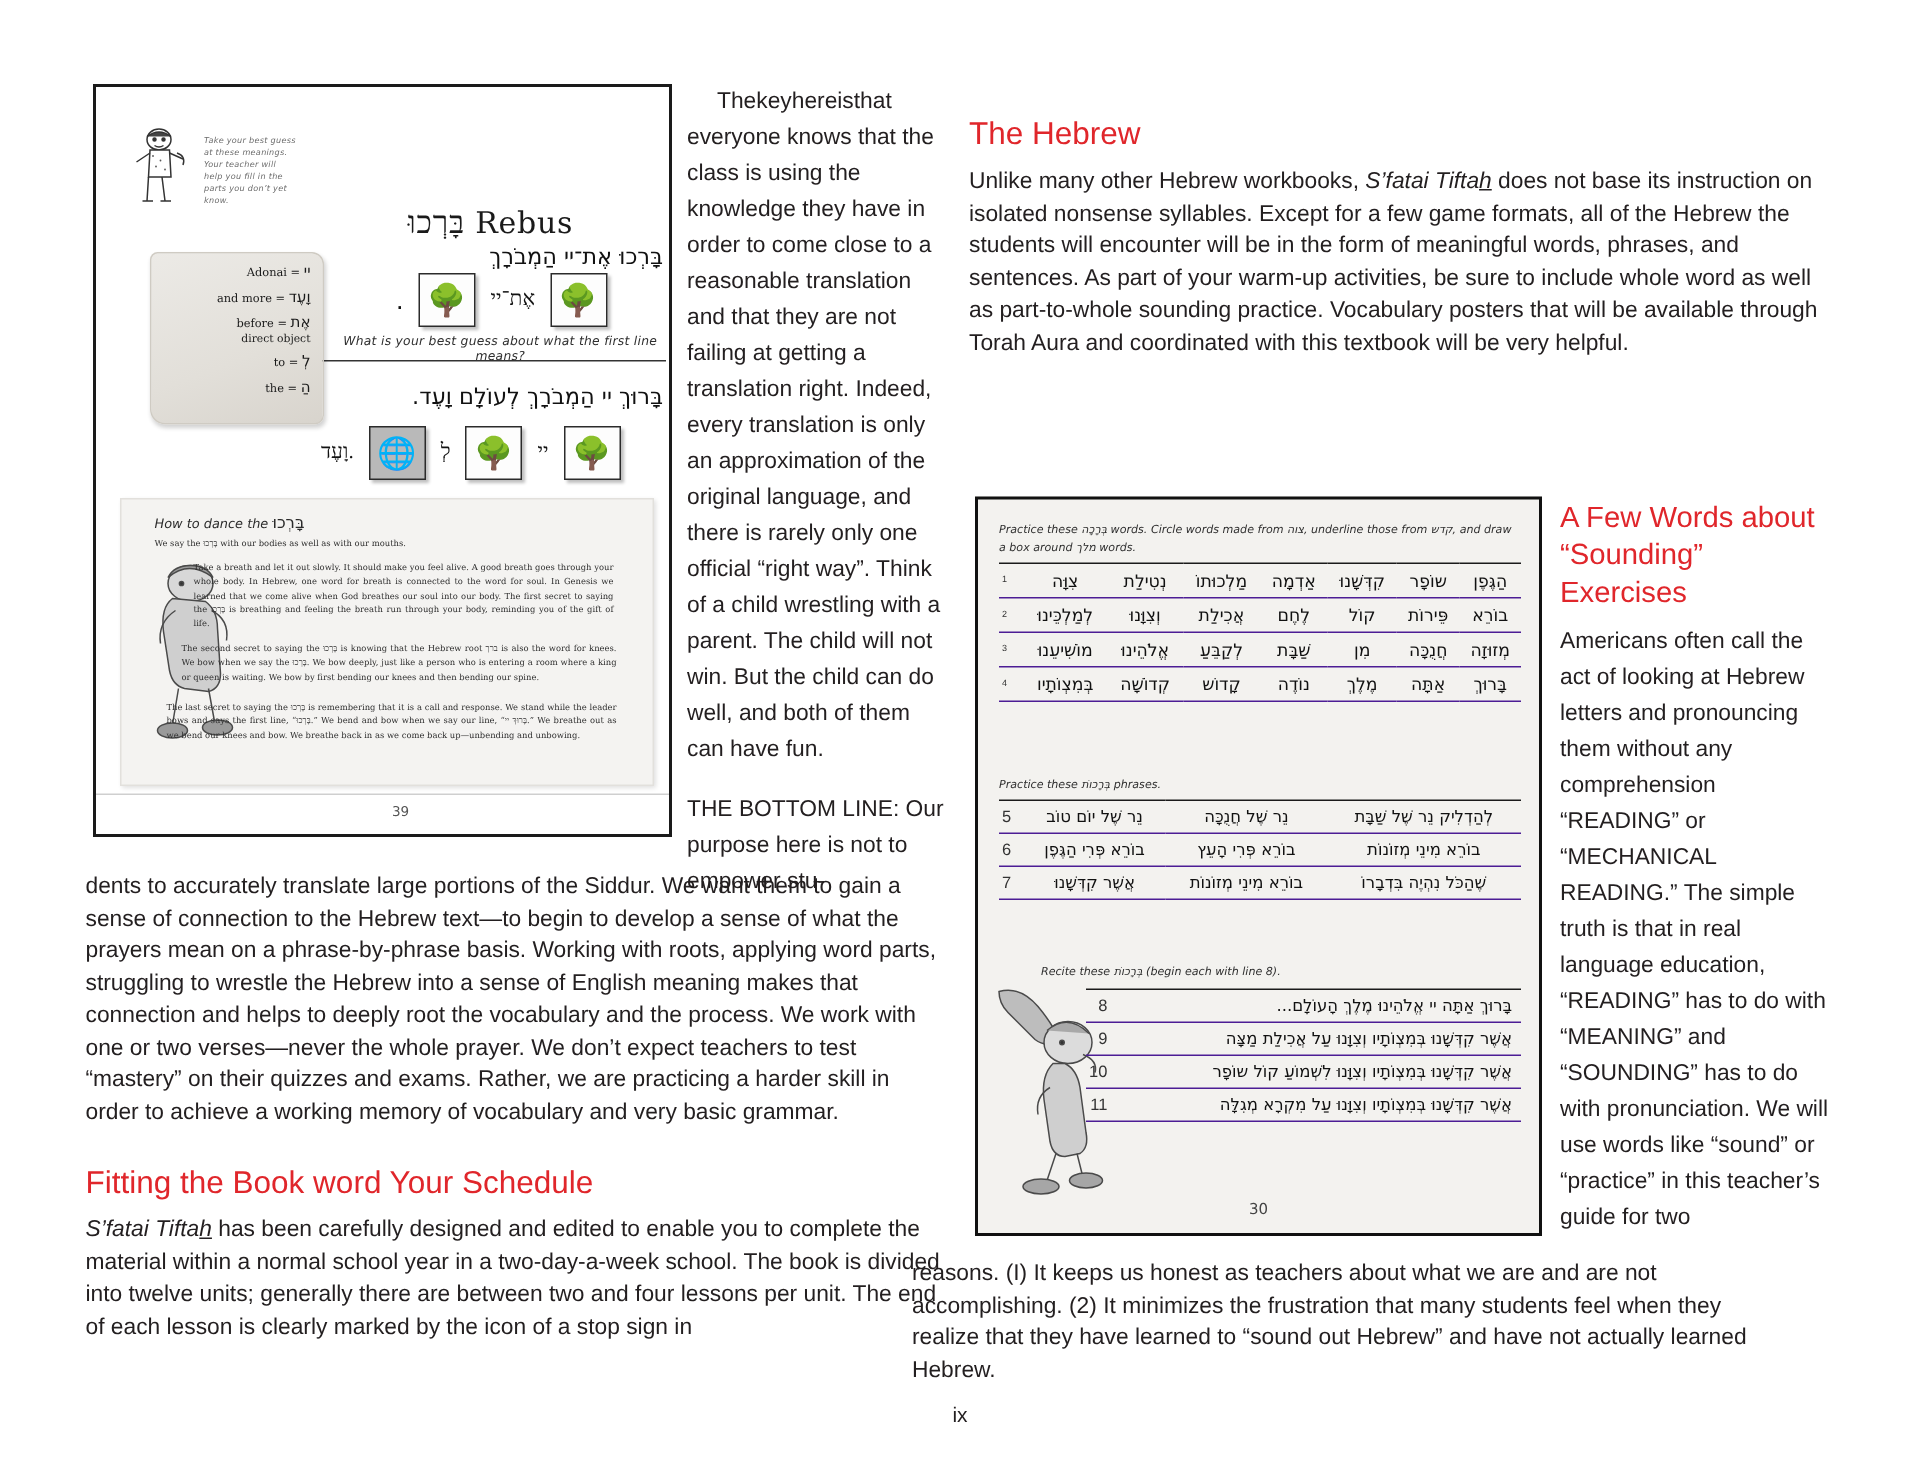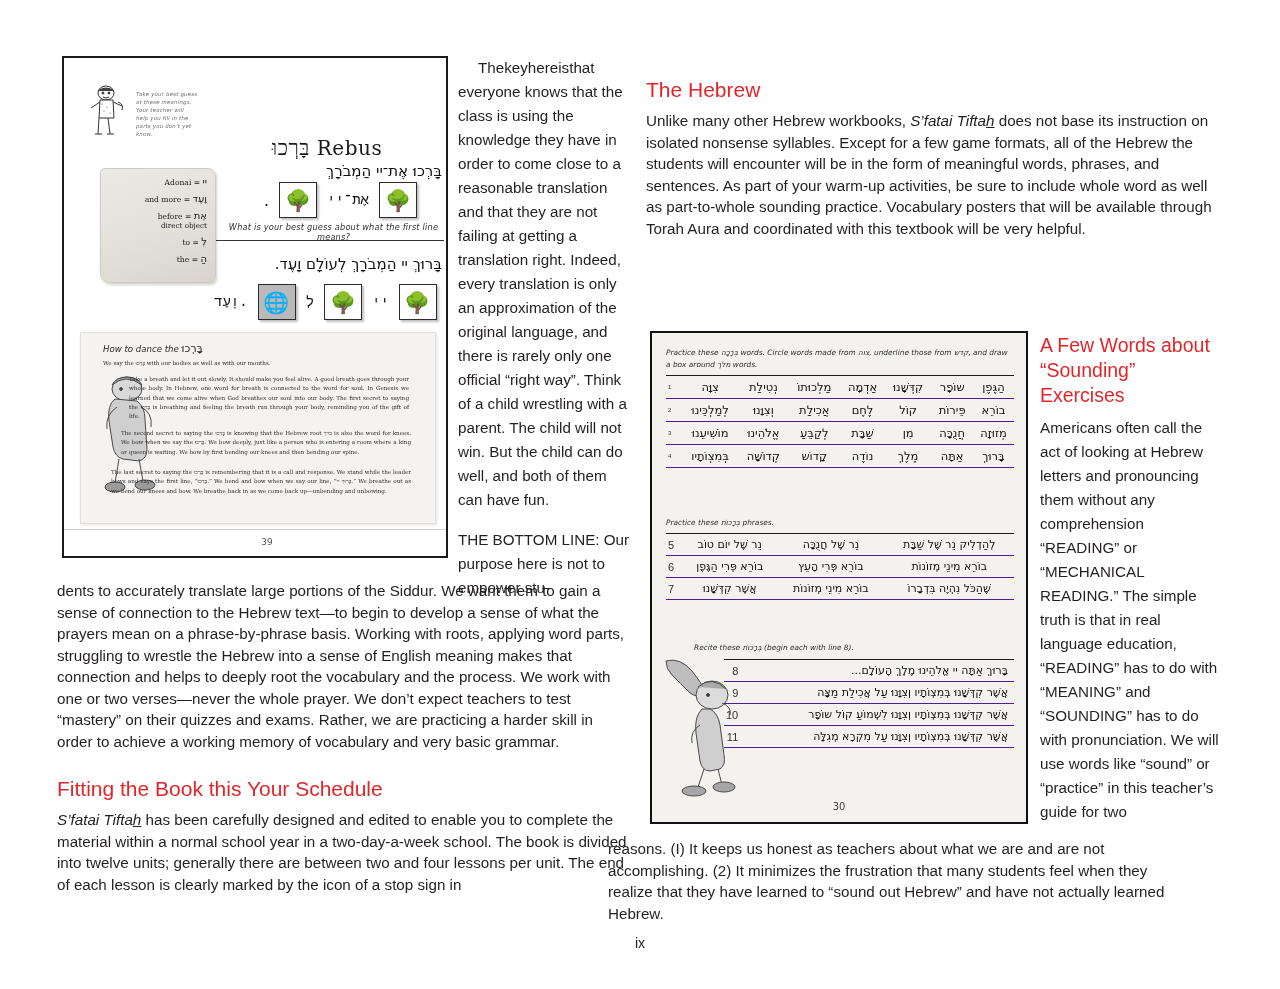--- a/index.html
+++ b/index.html
@@ -90,21 +90,21 @@
     width: 36px; height: 34px;
     border: 1.5px solid #2b2b2b;
     background: #fdfdfd;
     box-shadow: 2px 2px 2px rgba(0,0,0,.25);
     display: flex; align-items: center; justify-content: center;
     font-size: 21px; color: #444;
     line-height: 1;
   }
   .rebus-box.shaded { background: #b9b9b9; }
   .rebus-word {
-    font-family: Liberation Mono, monospace;
+    font-family: Liberation Serif, serif;
     font-size: 14px;
     color: #111;
   }
   .rebus-dot { font-size: 18px; line-height: 10px; color:#111; }
 
   .handwriting {
     font-family: "DejaVu Sans", sans-serif;
     font-size: 8.2px;
     color: #2f2f2f;
     font-style: italic;
@@ -548,21 +548,21 @@
     <div id="page30">30</div>
   </div>
 
   <div id="far-right" class="narrow-col">
     <h2 class="red-head small">A Few Words about “Sounding” Exercises</h2>
     <p class="body-text">Americans often call the act of looking at Hebrew letters and pronouncing them without any comprehension “READING” or “MECHANICAL READING.” The simple truth is that in real language education, “READING” has to do with “MEANING” and “SOUNDING” has to do with pronunciation. We will use words like “sound” or “practice” in this teacher’s guide for two</p>
   </div>
 
   <div id="bottom-left">
     <p class="body-text">dents to accurately translate large portions of the Siddur. We want them to gain a sense of connection to the Hebrew text—to begin to develop a sense of what the prayers mean on a phrase-by-phrase basis. Working with roots, applying word parts, struggling to wrestle the Hebrew into a sense of English meaning makes that connection and helps to deeply root the vocabulary and the process. We work with one or two verses—never the whole prayer. We don’t expect teachers to test “mastery” on their quizzes and exams. Rather, we are practicing a harder skill in order to achieve a working memory of vocabulary and very basic grammar.</p>
-    <h2 class="red-head" style="margin-top:24px;">Fitting the Book this Your Schedule</h2>
+    <h2 class="red-head" style="margin-top:24px;">Fitting the Book word Your Schedule</h2>
     <p class="body-text"><em class="ital"><span>S’fatai Tifta</span><span class="uline">h</span></em><span> has been carefully designed and edited to enable you to complete the material within a normal school year in a two-day-a-week school. The book is divided into twelve units; generally there are between two and four lessons per unit. The end of each lesson is clearly marked by the icon of a stop sign in</span></p>
   </div>
 
   <div id="bottom-right">
     <p class="body-text">reasons. (I) It keeps us honest as teachers about what we are and are not accomplishing. (2) It minimizes the frustration that many students feel when they realize that they have learned to “sound out Hebrew” and have not actually learned Hebrew.</p>
   </div>
 
   <div id="folio">ix</div>
 
 </div>

